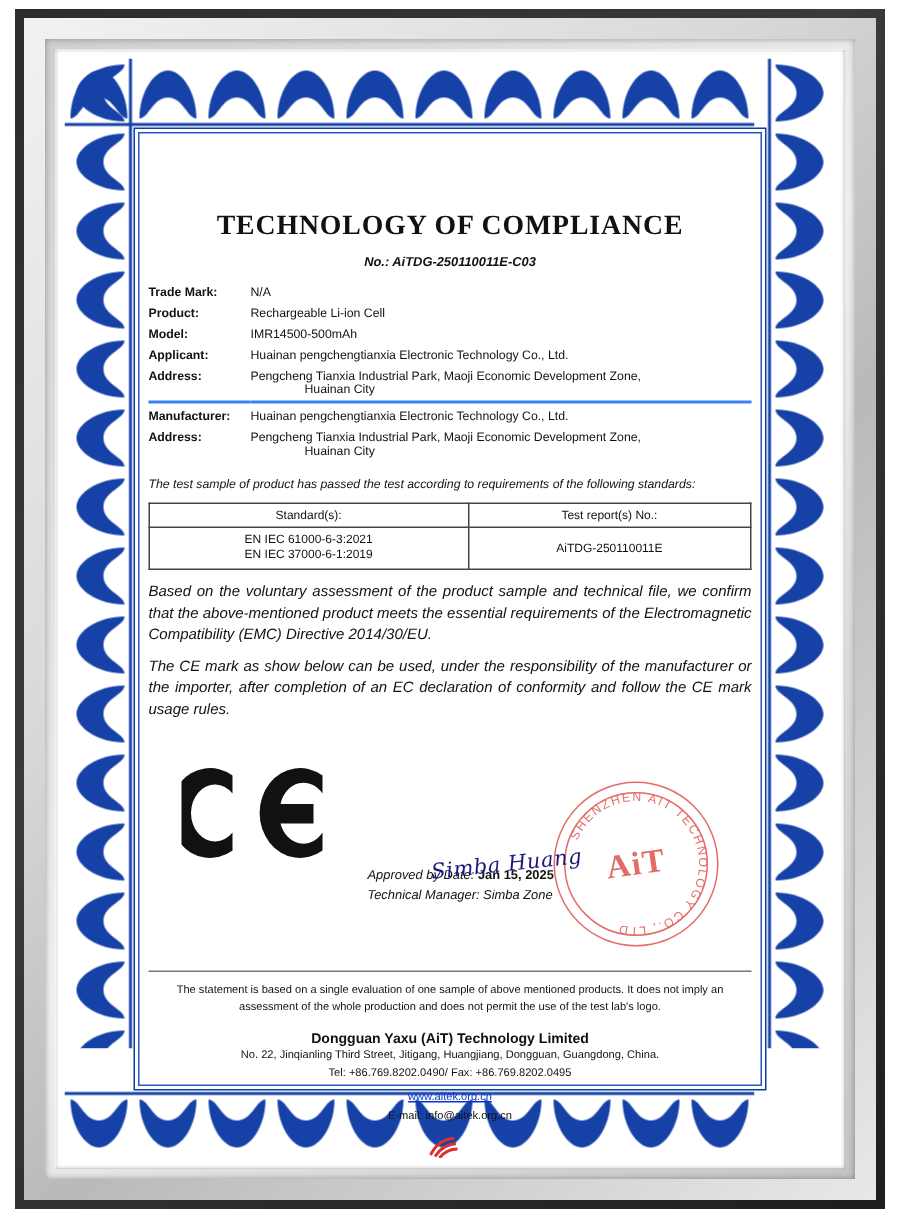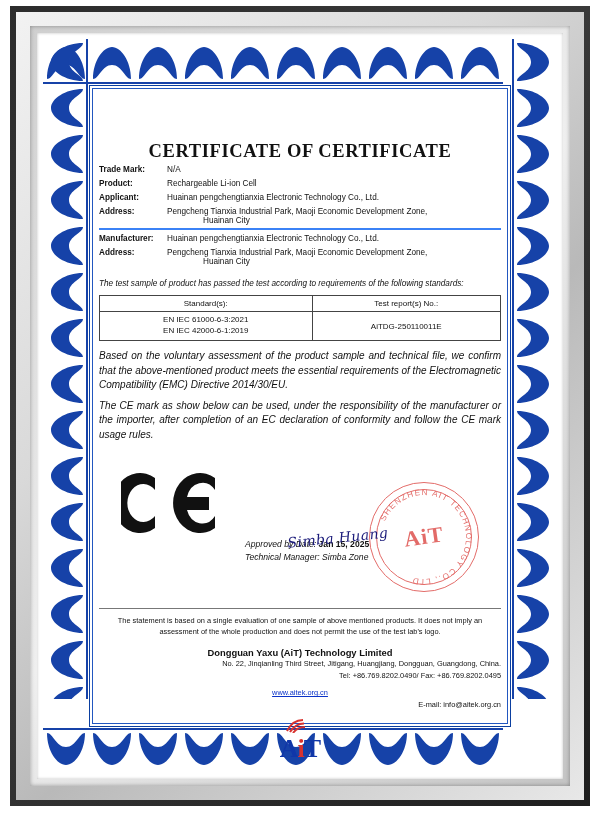--- a/index.html
+++ b/index.html
@@ -230,21 +230,20 @@
     text-align: center;
     margin-top: 10px;
   }
   .footer-company {
     font-size: 9.4px;
     font-weight: bold;
   }
   .footer-line {
     font-size: 7.4px;
     line-height: 1.55;
-    text-align: right;
   }
   .footer-url {
     font-size: 7.4px;
     color: #0a32c8;
     text-decoration: underline;
   }
 
   .ait-logo {
     margin-top: 6px;
     text-align: center;
@@ -312,33 +311,38 @@
          </pattern>
        </defs>
        <rect width="46" height="660" fill="url(#pr)"></rect>
      </svg>
 
      <div class="inner-rule"></div>
      <div class="inner-rule2"></div>
 
      <div class="content">
 
-       <div class="cert-title">CERTIFICATE OF CERTIFICATE</div>
+       <div class="cert-title">TECHNOLOGY OF COMPLIANCE</div>
+       <div class="cert-no">No.: AiTDG-250110011E-C03</div>
 
        <table class="fields">
          <tbody>
                 <tr>
            <td class="flabel">Trade Mark:</td>
            <td class="fvalue">N/A</td>
          </tr>
          <tr>
            <td class="flabel">Product:</td>
            <td class="fvalue">Rechargeable Li-ion Cell</td>
          </tr>
          <tr>
+           <td class="flabel">Model:</td>
+           <td class="fvalue">IMR14500-500mAh</td>
+         </tr>
+         <tr>
            <td class="flabel">Applicant:</td>
            <td class="fvalue">Huainan pengchengtianxia Electronic Technology Co., Ltd.</td>
          </tr>
          <tr>
            <td class="flabel">Address:</td>
            <td class="fvalue">
              <span>Pengcheng Tianxia Industrial Park, Maoji Economic Development Zone,</span>
              <span class="val-line2">Huainan City</span>
            </td>
          </tr>
@@ -360,21 +364,21 @@
 
        <table class="std">
          <tbody>
                 <tr>
            <th class="std-left">Standard(s):</th>
            <th>Test report(s) No.:</th>
          </tr>
          <tr>
            <td class="std-lines">
              <span>EN IEC 61000-6-3:2021</span>
-             <span>EN IEC 42000-6-1:2019</span>
+             <span>EN IEC 37000-6-1:2019</span>
            </td>
            <td>AiTDG-250110011E</td>
          </tr>
        </tbody>
             </table>
 
        <div class="para2">Based on the voluntary assessment of the product sample and technical file, we confirm that the above-mentioned product meets the essential requirements of the Electromagnetic Compatibility (EMC) Directive 2014/30/EU.</div>
        <div class="para2">The CE mark as show below can be used, under the responsibility of the manufacturer or the importer, after completion of an EC declaration of conformity and follow the CE mark usage rules.</div>
 
        <div class="ce-zone">

